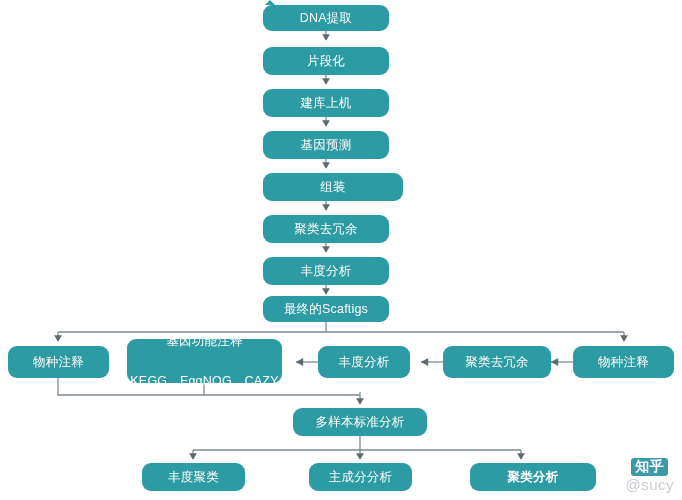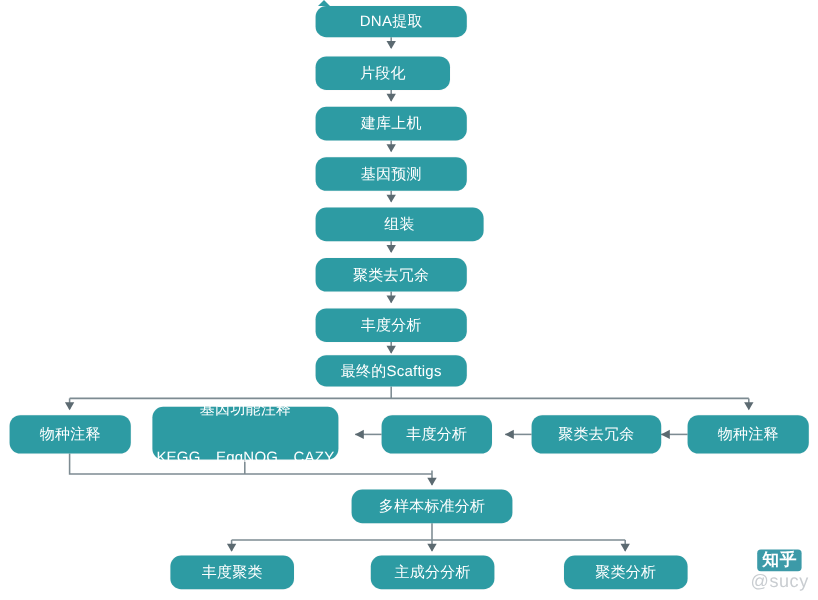--- a/index.html
+++ b/index.html
@@ -120,21 +120,21 @@
       <line x1="521" y1="450" x2="521" y2="459" marker-end="url(#arrowDown)"></line>
     </g>
   </svg>
 
   <div class="notch" style="left:265px; top:0px;"></div>
 
   <div class="node" style="left:263px; top:5px; width:126px; height:26px;text-align:center;">
     <span class="l1">DNA提取</span>
   </div>
 
-  <div class="node" style="left:263px; top:47px; width:112px; height:28px;">
+  <div class="node" style="left:263px; top:47px; width:126px; height:28px;">
     <span class="l1">片段化</span>
   </div>
 
   <div class="node" style="left:263px; top:89px; width:126px; height:28px;">
     <span class="l1">建库上机</span>
   </div>
 
   <div class="node" style="left:263px; top:131px; width:126px; height:28px;">
     <span class="l1">基因预测</span>
   </div>
@@ -181,21 +181,21 @@
   </div>
 
   <div class="node" style="left:142px; top:463px; width:103px; height:28px;">
     <span class="l1">丰度聚类</span>
   </div>
 
   <div class="node" style="left:309px; top:463px; width:103px; height:28px;">
     <span class="l1">主成分分析</span>
   </div>
 
-  <div class="node" style="left:470px; top:463px; width:103px; height:28px;">
+  <div class="node" style="left:470px; top:463px; width:126px; height:28px;font-weight:bold;">
     <span class="l1">聚类分析</span>
   </div>
 
   <div class="watermark">
     <span class="wm-logo">知乎</span>
     <span class="wm-handle">@sucy</span>
   </div>
 
 </div>
 

